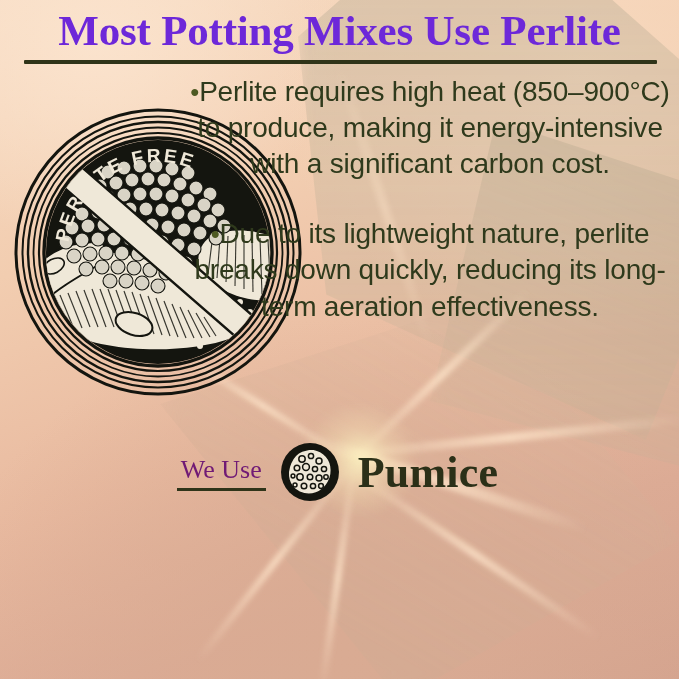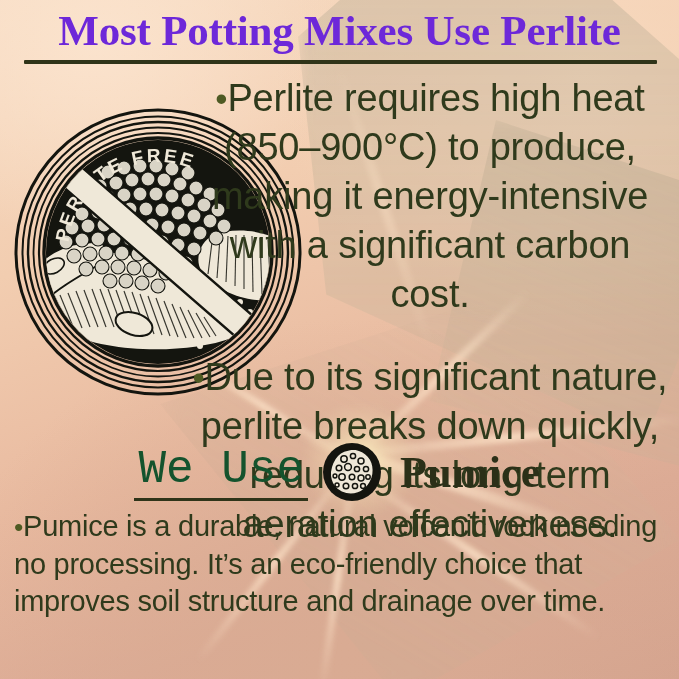--- a/index.html
+++ b/index.html
@@ -112,21 +112,21 @@
   
   .bullet-col {
     position: absolute;
     left: 186px;
     top: 74px;
     width: 488px;
     text-align: center;
   }
   .bullet-block {
     font-family: "Liberation Sans", sans-serif;
-    font-size: 38px;
+    font-size: 28px;
     line-height: 1.29;
     color: #2f3a1c;
     letter-spacing: -0.2px;
   }
   .bullet-block + .bullet-block { margin-top: 34px; }
   .dot {
     color: #4e5a23;
     font-size: 0.92em;
     line-height: 1;
   }
@@ -135,24 +135,24 @@
   .weuse-row {
     position: absolute;
     left: 0; right: 0;
     top: 442px;
     display: flex;
     align-items: center;
     justify-content: center;
     gap: 18px;
   }
   .weuse {
-    font-family: Liberation Mono, monospace;
-    font-size: 46px;
+    font-family: Liberation Serif, serif;
+    font-size: 26px;
     font-weight: 400;
-    color: #14532d;
+    color: #701a75;
     position: relative;
     padding-bottom: 4px;
     line-height: 1.05;
   }
   .weuse::after {
     content: "";
     position: absolute;
     left: -4px; right: -4px; bottom: -3px;
     height: 3px;
     background: #2f3419;
@@ -378,21 +378,21 @@
           <textPath href="#arcPath" startOffset="30%" text-anchor="middle">• PERLITE FREE</textPath>
         </text>
       </svg>
     </div>
 
     <div class="bullet-col">
       <div class="bullet-block">
         <span class="dot">•</span><span>Perlite requires high heat (850–900°C) to produce, making it energy-intensive with a significant carbon cost.</span>
       </div>
       <div class="bullet-block">
-        <span class="dot">•</span><span>Due to its significant nature, perlite breaks down quickly, reducing its long-term aeration effectiveness.</span>
+        <span class="dot">•</span><span>Due to its lightweight nature, perlite breaks down quickly, reducing its long-term aeration effectiveness.</span>
       </div>
     </div>
 
     <div class="weuse-row">
       <div class="weuse">We Use</div>
       <svg class="pumice-icon" viewBox="0 0 60 60" aria-hidden="true">
         <circle cx="30" cy="30" r="29" fill="#14150f"></circle>
         <path d="M30 7 C 40 7, 49 14, 51 24 C 53 35, 47 47, 36 51 C 25 55, 12 49, 9 38 C 6 27, 12 13, 22 9 Z" fill="#efe8d8" stroke="#14150f" stroke-width="1.6"></path>
         <g fill="none" stroke="#14150f" stroke-width="1.5">
           <circle cx="22" cy="17" r="3.2"></circle>
@@ -409,18 +409,15 @@
             <circle cx="24" cy="44" r="2.8"></circle>
           <circle cx="33" cy="44" r="2.6"></circle>
             <circle cx="41" cy="44" r="2.4"></circle>
             <circle cx="15" cy="43" r="2"></circle>
           <circle cx="13" cy="34" r="1.9"></circle>
         </g>
       </svg>
       <div class="pumice-label">Pumice</div>
     </div>
 
-    <div class="bottom-para">
-      <span class="dot">•</span><span>Pumice is a durable, natural volcanic rock needing no processing. It’s an eco-friendly choice that improves soil structure and drainage over time.</span>
-    </div>
 
   </div>
 </div>
 
 </body></html>

